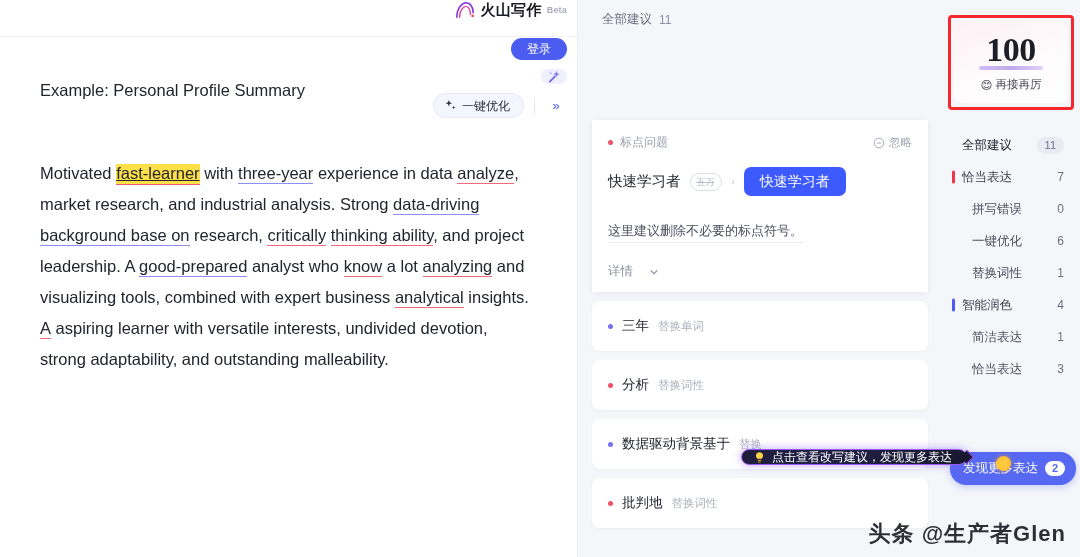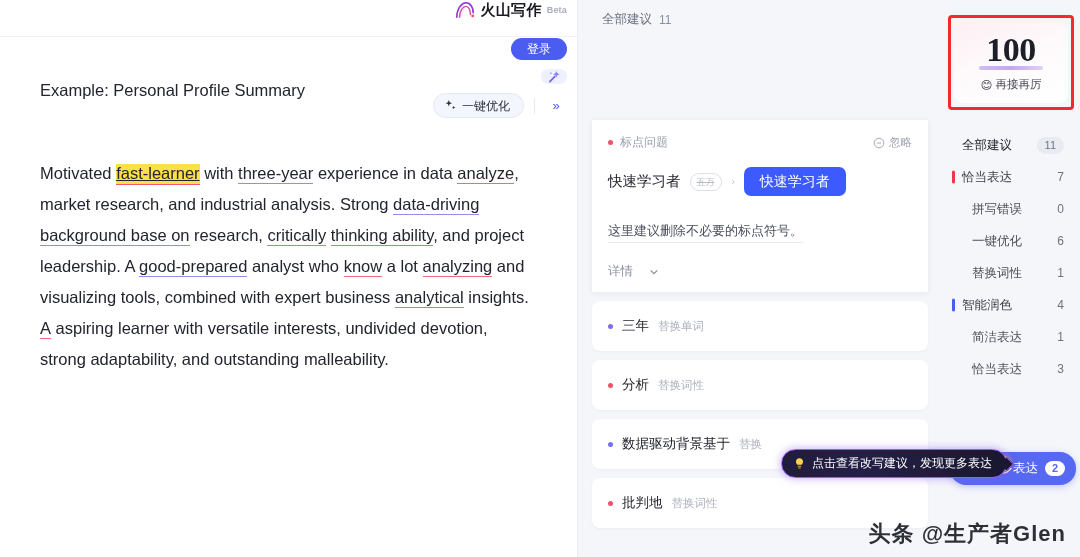--- a/index.html
+++ b/index.html
@@ -134,26 +134,26 @@
     background: #fff; border-radius: 8px; margin-top: 9px;
     padding: 15px 16px; display: flex; align-items: center; gap: 9px;
     box-shadow: 0 1px 3px rgba(40,44,70,.045);
     cursor: pointer; min-height: 50px;
   }
   .sug-word { font-size: 13.5px; color: #23252e; }
   .sug-kind { font-size: 11.5px; color: #aeb2be; }
 
   .tooltip {
     position: absolute; left: 741px; top: 449px;
-    height: 29px; display: flex; align-items: center; gap: 6px;
+    height: 16px; display: flex; align-items: center; gap: 6px;
     padding: 0 14px 0 11px; border-radius: 15px;
     background: linear-gradient(90deg,#201c3c 0%,#241f46 35%,#1a1830 100%);
     border: 1.5px solid #9a5cf5;
     box-shadow: 0 0 9px rgba(138,90,245,.55);
-    color: #fff; font-size: 12px; white-space: nowrap; z-index: 30; margin-left: 40px;
+    color: #fff; font-size: 12px; white-space: nowrap; z-index: 30;
   }
   .tooltip::after {
     content: ""; position: absolute; right: -6px; top: 50%;
     transform: translateY(-50%) rotate(45deg);
     width: 9px; height: 9px; background: #1a1830;
     border-right: 1.5px solid #9a5cf5; border-top: 1.5px solid #9a5cf5;
   }
 
   
   .side-pane {

